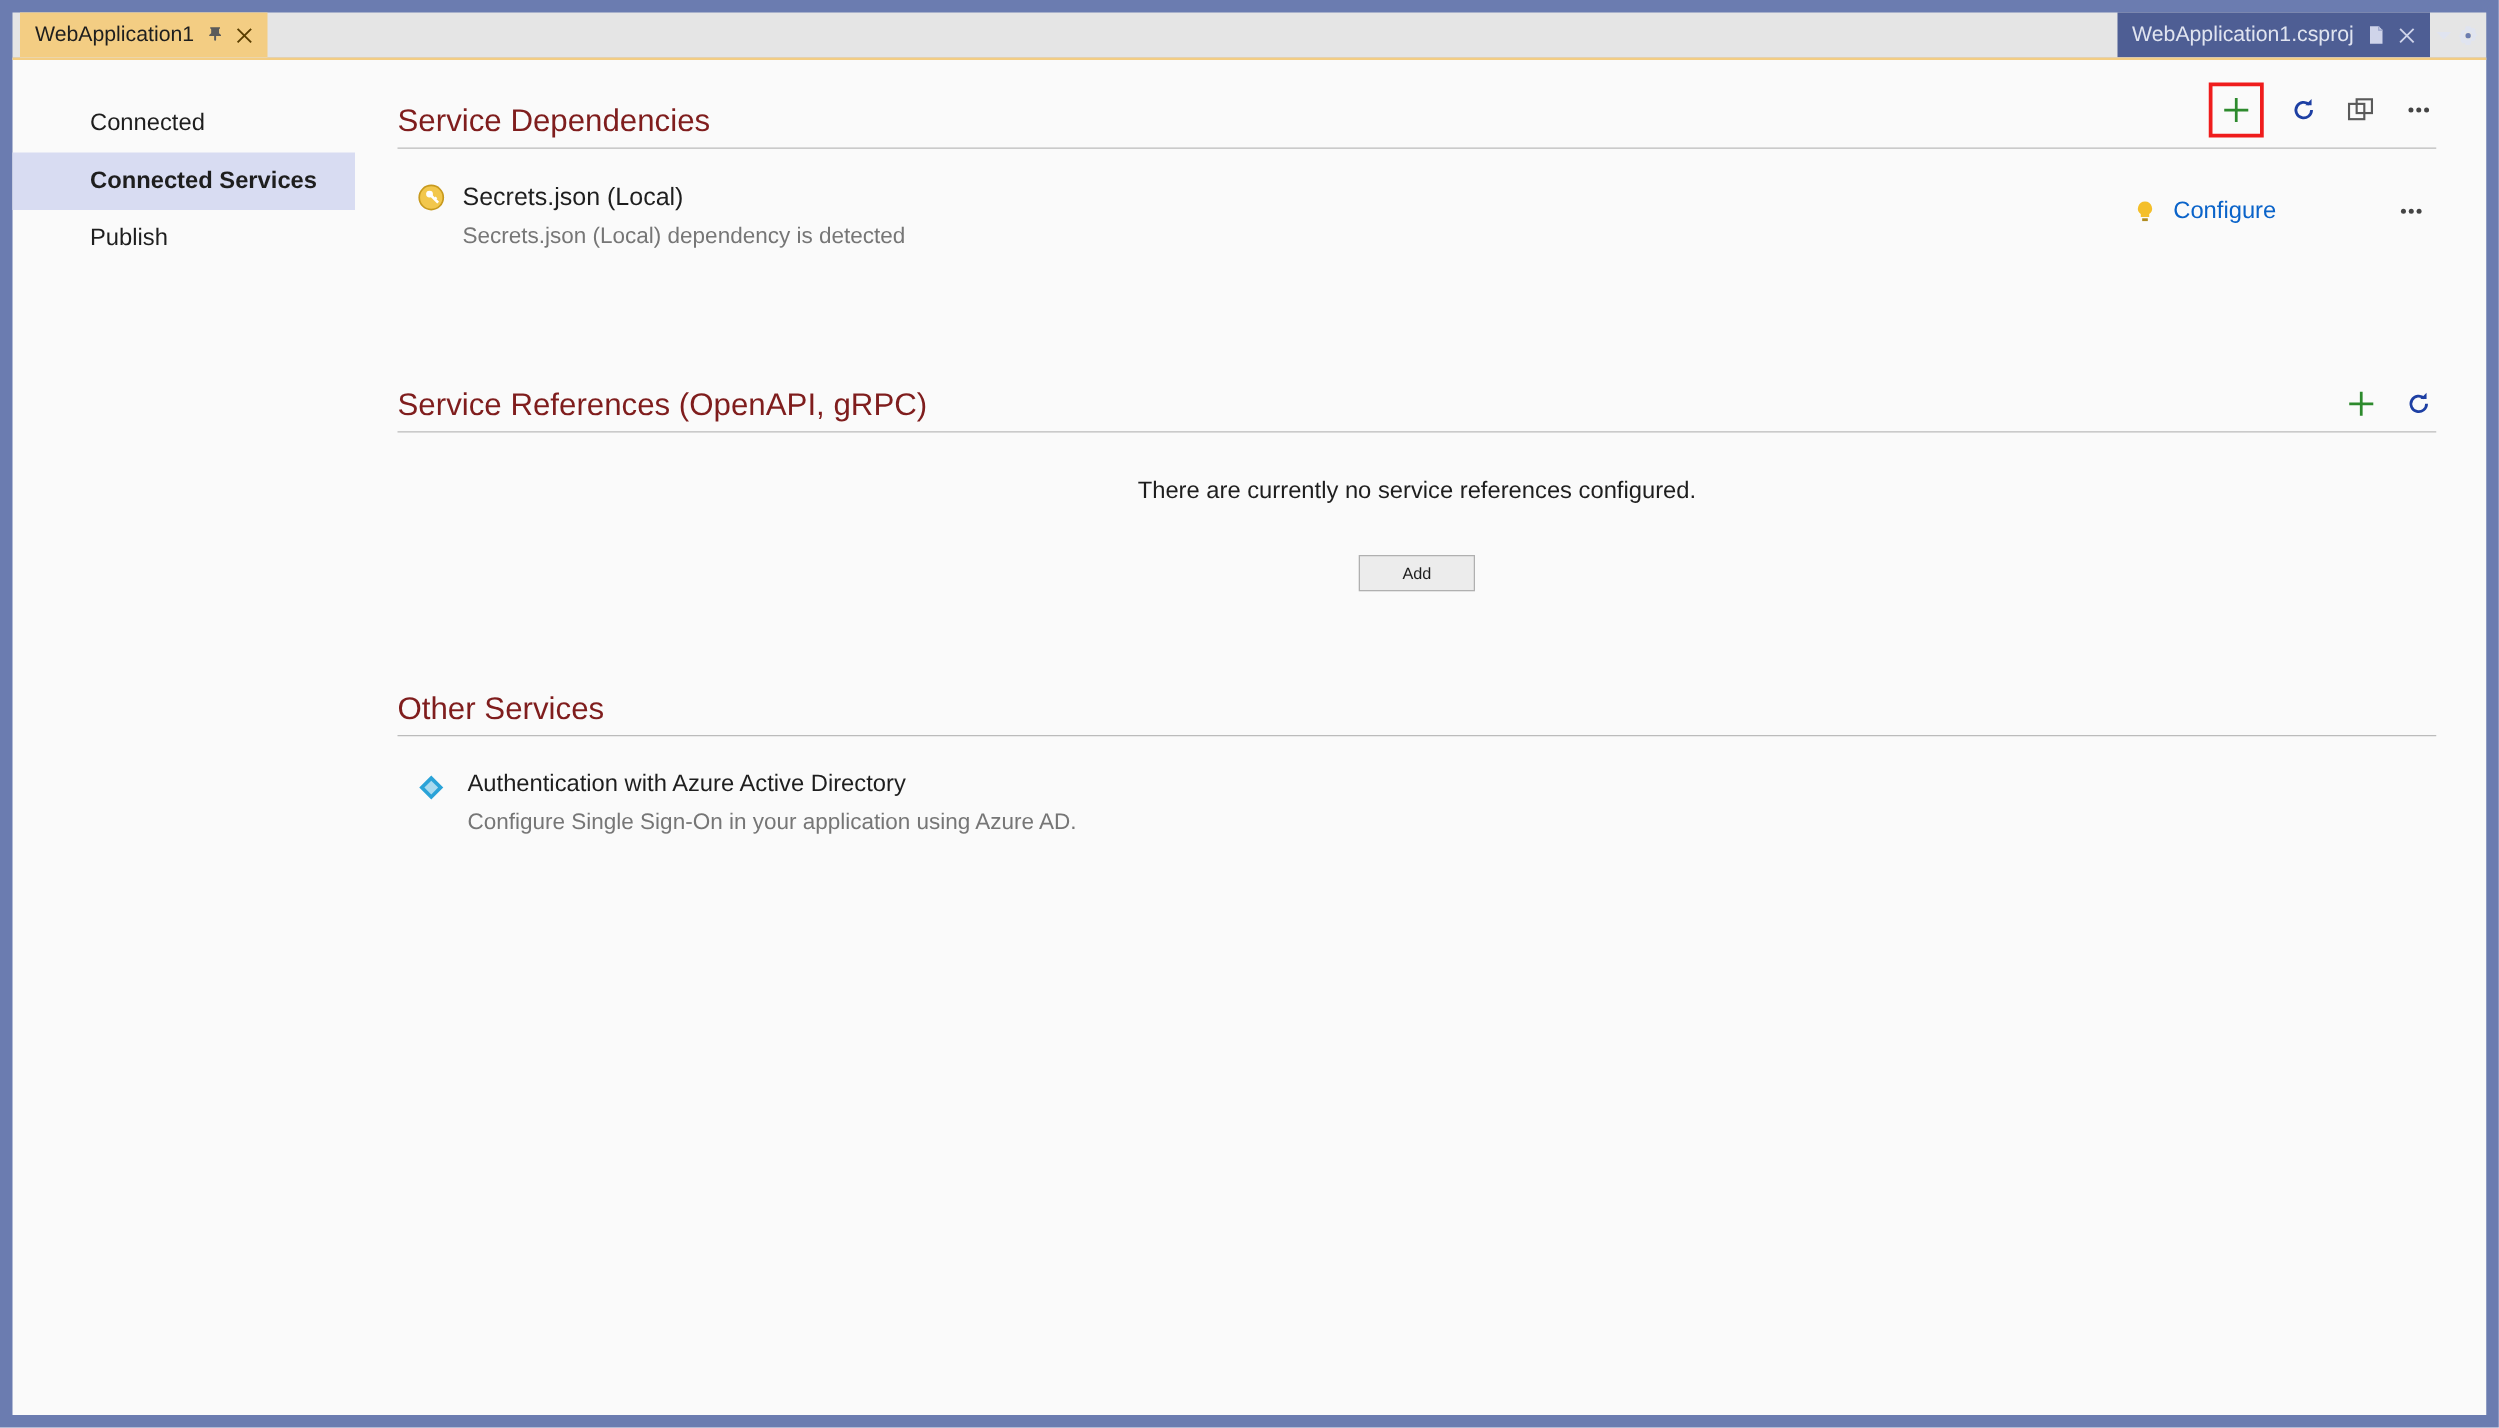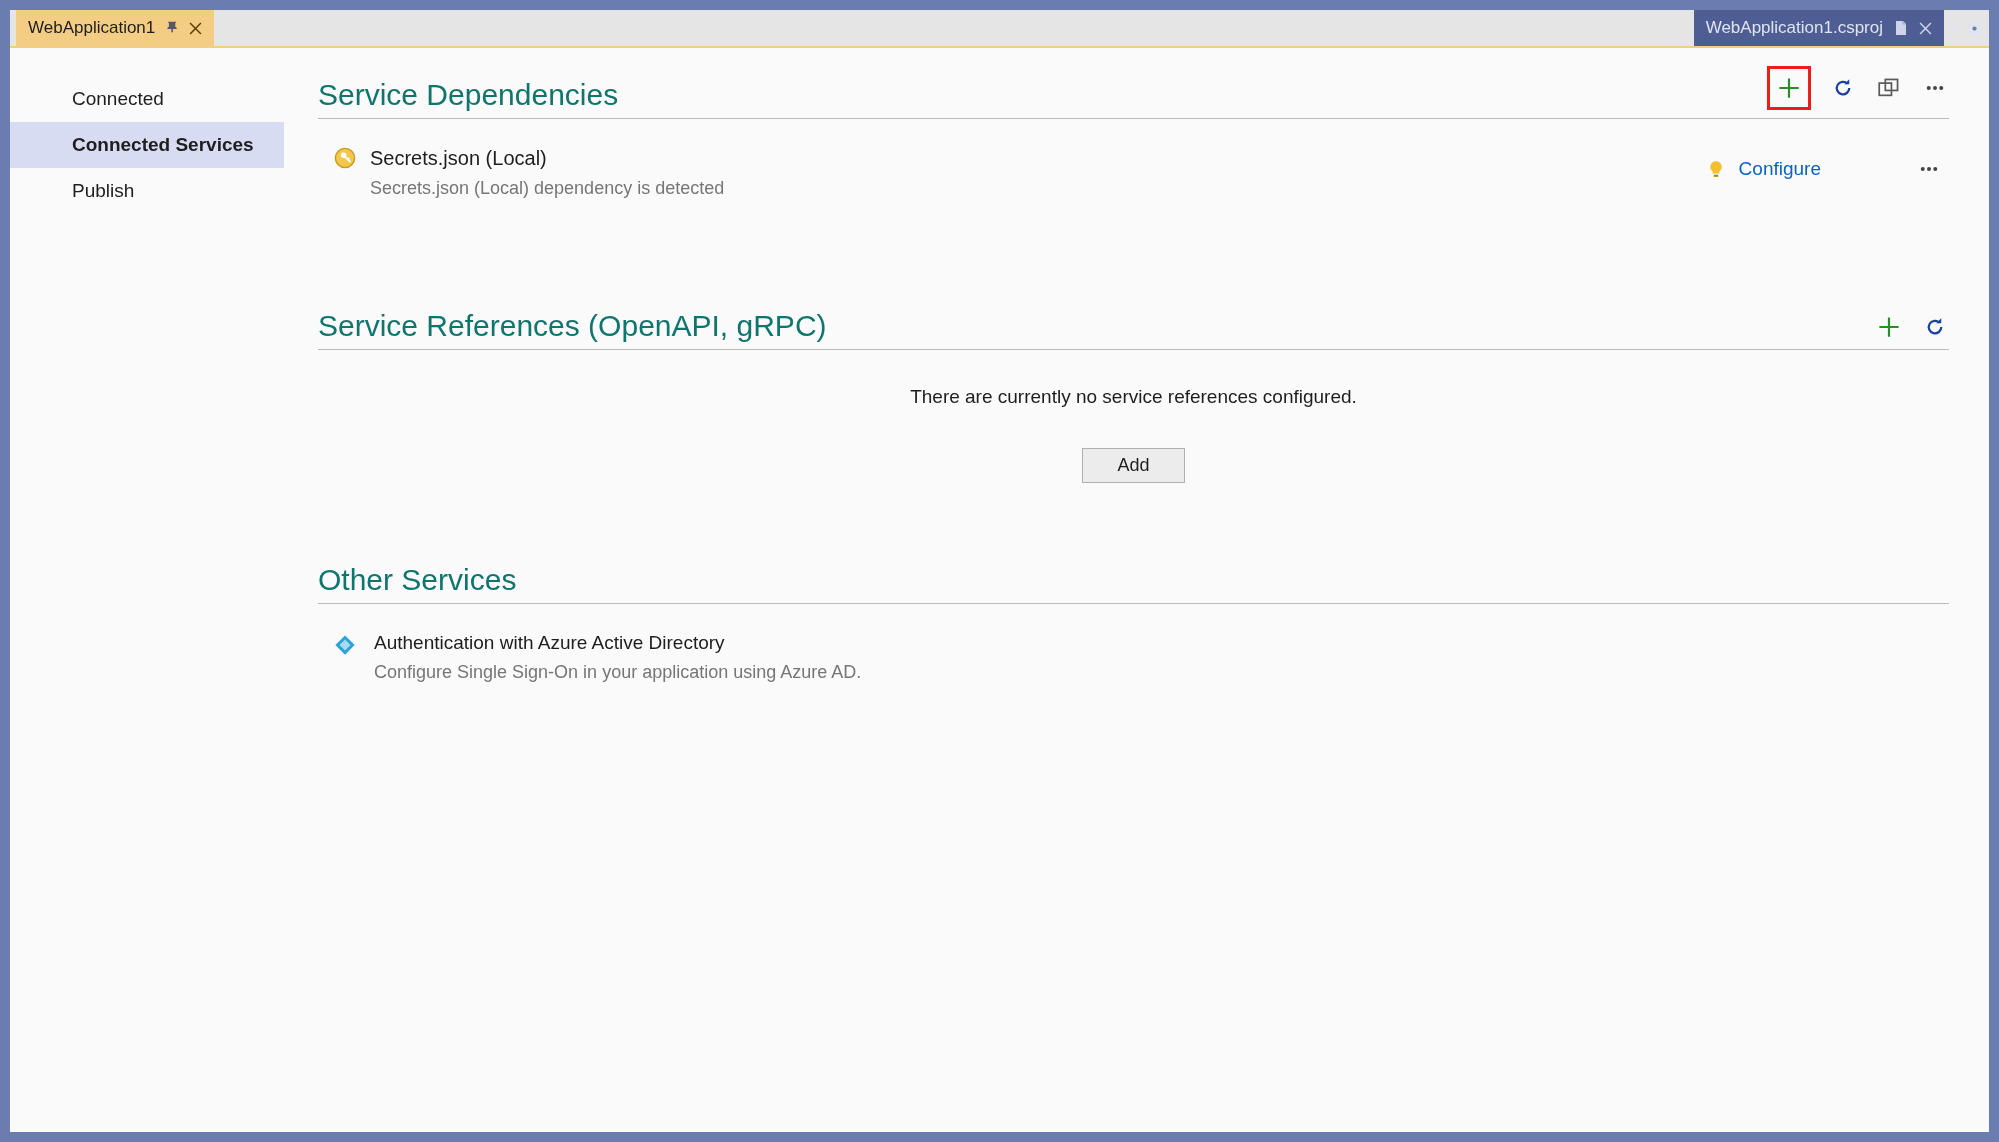--- a/index.html
+++ b/index.html
@@ -20,38 +20,38 @@
 
   .content-area { position: absolute; top: 36px; left: 0; right: 0; bottom: 0; background: #fafafa; border-top: 2px solid #f3cd83; display: flex; }
 
   .sidebar { width: 274px; padding: 28px 0 0 0; }
   .side-item { padding: 12px 0 12px 62px; font-size: 19px; color: #1e1e1e; cursor: pointer; }
   .side-item.selected { background: #d8dcf2; font-weight: 700; }
 
   .main { flex: 1; padding: 18px 40px 0 34px; overflow: hidden; }
 
   .section-head { display: flex; align-items: flex-end; justify-content: space-between; border-bottom: 1px solid #bbb; padding-bottom: 6px; }
-  .section-title { font-size: 30px; color: #0f766e; font-weight: 400; }
+  .section-title { font-size: 25px; color: #7f1d1d; font-weight: 400; }
   .section-actions { display: flex; align-items: center; gap: 18px; padding-bottom: 2px; }
 
   .icon-btn { display: inline-flex; align-items: center; justify-content: center; width: 28px; height: 28px; cursor: pointer; }
   .icon-btn.highlighted { border: 3px solid #ef1c1c; padding: 4px; width: 44px; height: 44px; }
 
   .dep-row { display: flex; align-items: flex-start; justify-content: space-between; padding: 28px 6px 0 16px; }
   .dep-left { display: flex; gap: 14px; }
   .dep-icon { flex: 0 0 22px; }
   .dep-text .title { font-size: 20px; color: #1e1e1e; }
   .dep-text .subtitle { font-size: 18px; color: #767676; margin-top: 8px; }
   .dep-right { display: flex; align-items: center; gap: 14px; margin-top: 8px; justify-content: space-between; }
   .configure-link { color: #0a63c9; font-size: 19px; cursor: pointer; }
   .bulb { color: #f4bf2a; }
 
   .empty-state { text-align: center; padding: 36px 0 0 0; }
   .empty-text { font-size: 19px; color: #1e1e1e; }
-  .add-btn { margin: 40px auto 0 auto; display: inline-block; padding: 6px 34px; border: 1px solid #b0b0b0; background: #ececec; font-size: 18px; color: #1e1e1e; cursor: pointer; }
+  .add-btn { margin: 40px auto 0 auto; display: inline-block; padding: 6px 34px; border: 1px solid #b0b0b0; background: #ececec; font-size: 13px; color: #1e1e1e; cursor: pointer; }
 
   .other-row { display: flex; gap: 16px; padding: 28px 0 0 16px; }
   .other-row .ico { flex: 0 0 24px; padding-top: 2px; }
   .other-row .txt .t { font-size: 19px; color: #1e1e1e; }
   .other-row .txt .d { font-size: 18px; color: #767676; margin-top: 8px; }
 
   .spacer-lg { height: 110px; }
   .spacer-md { height: 80px; }
 
   svg { display: block; }

